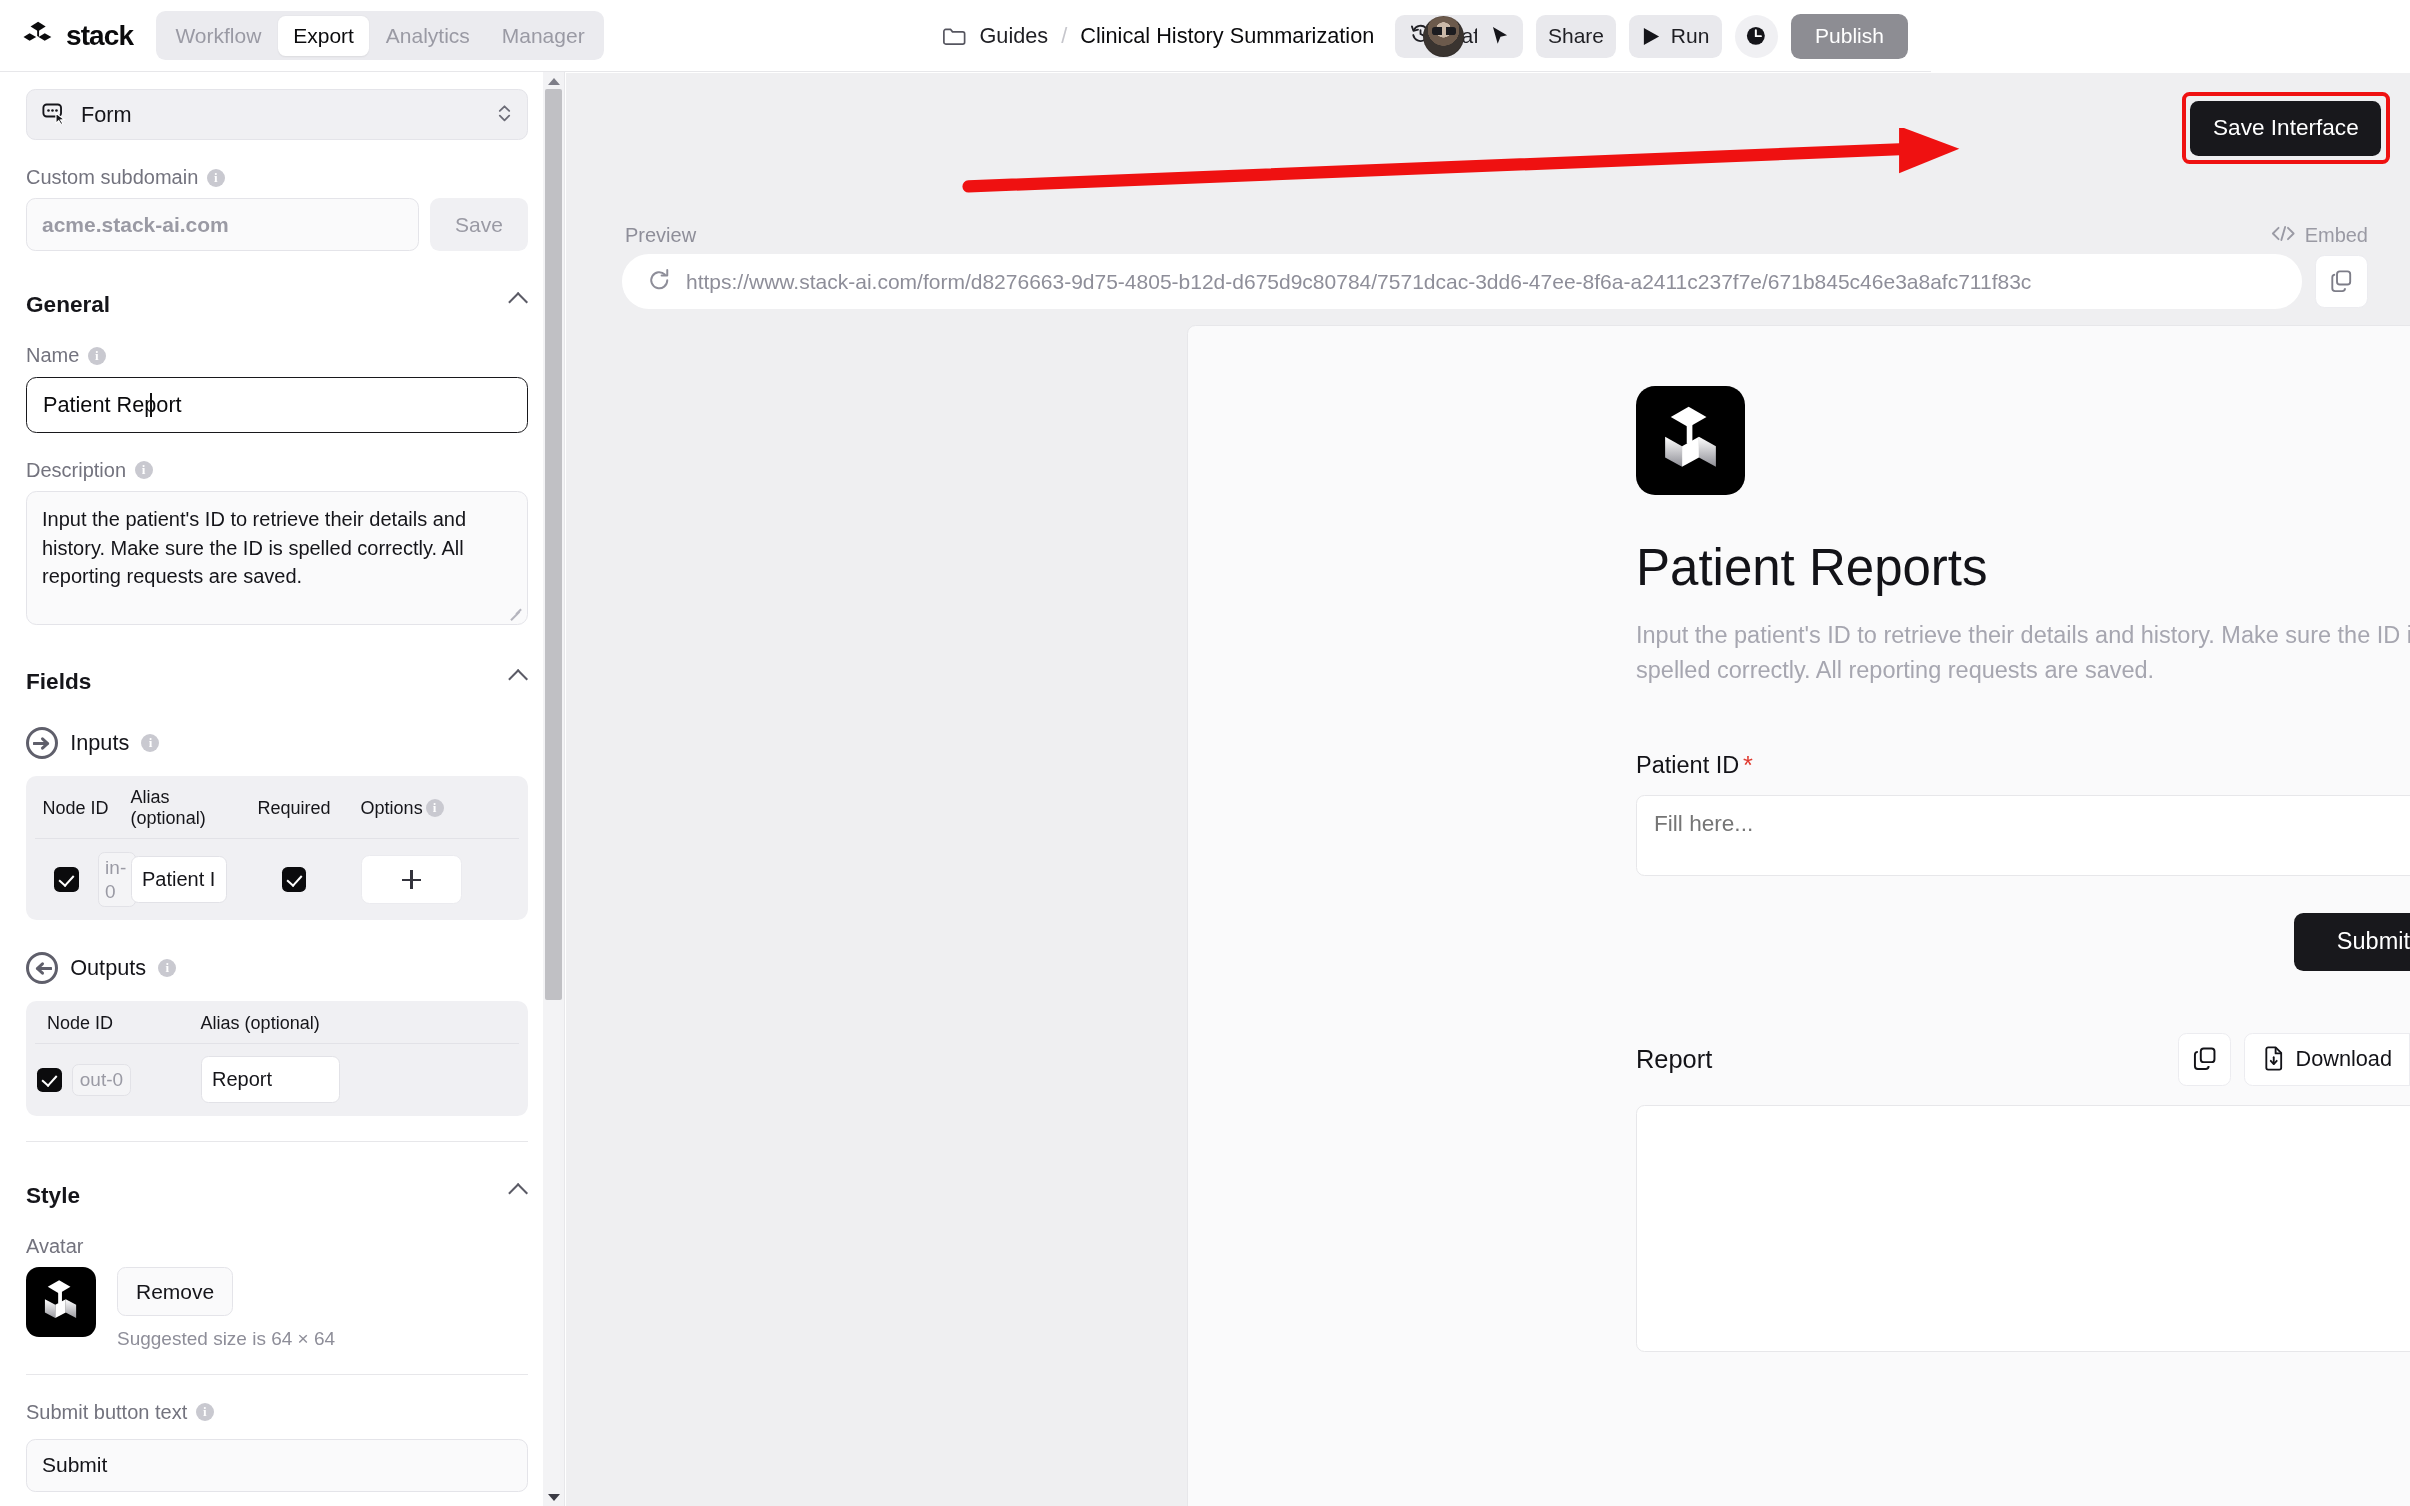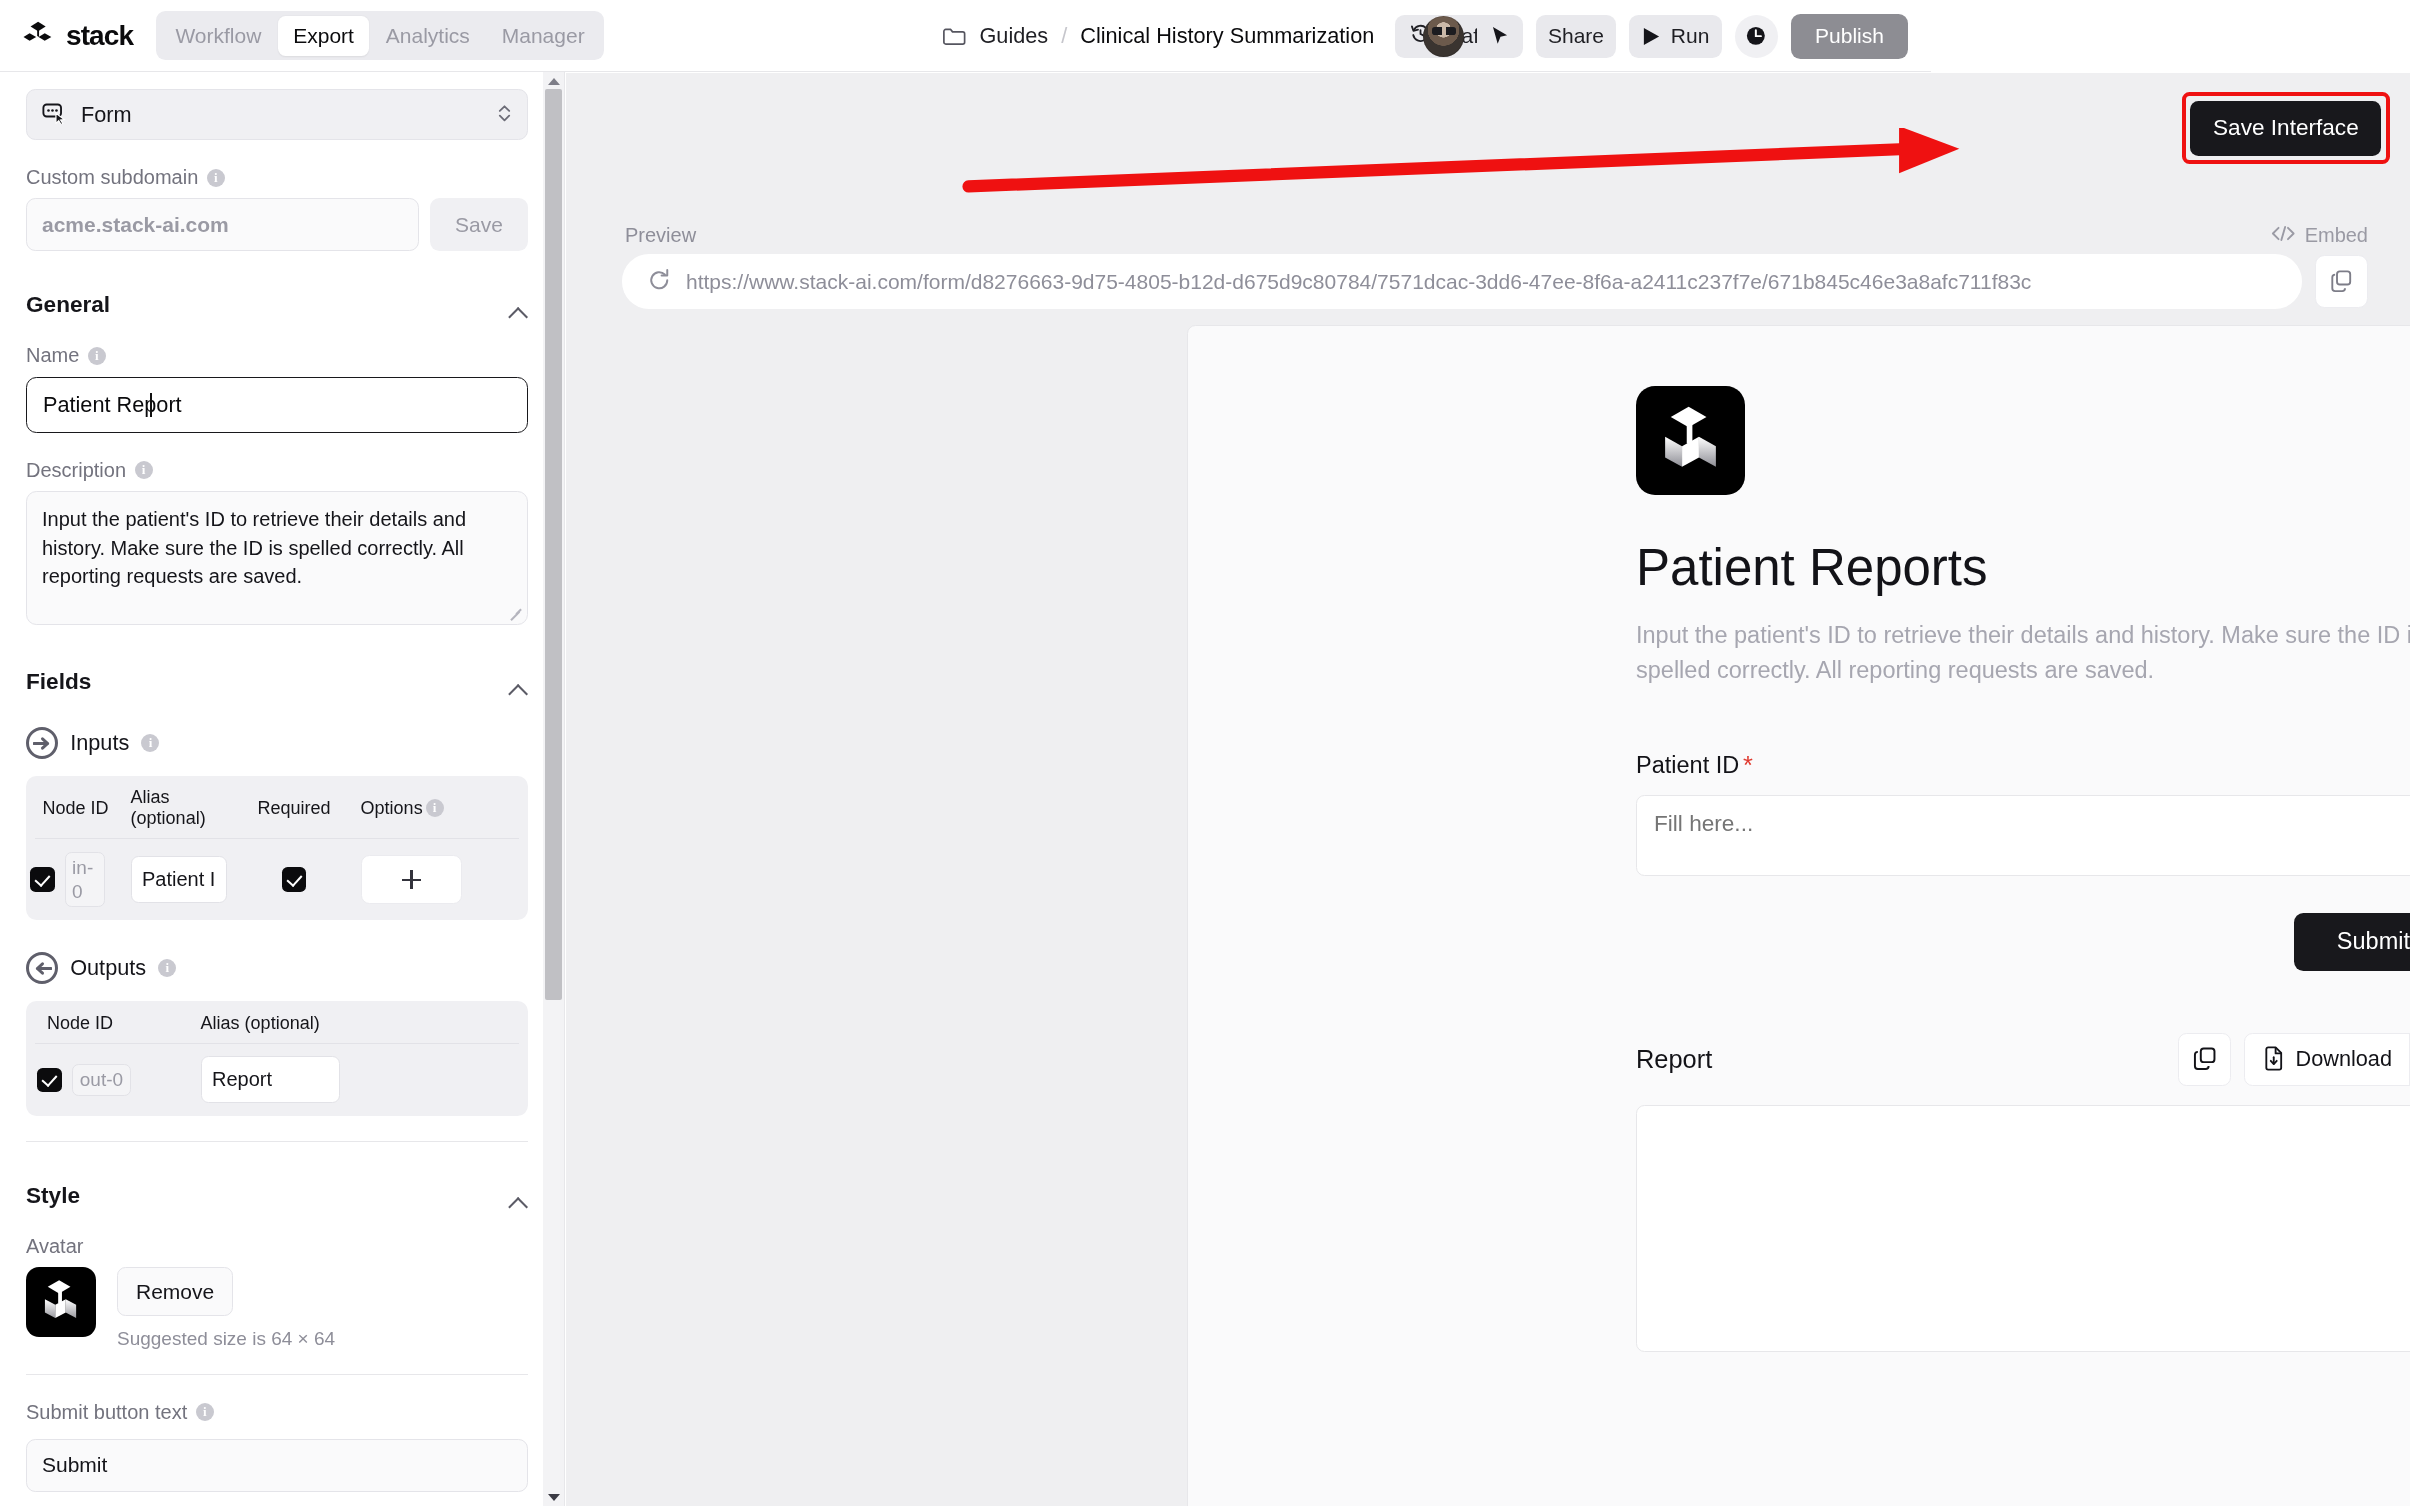--- a/index.html
+++ b/index.html
@@ -120,21 +120,21 @@
     background: #fafafb; padding: 0 15px; font-size: 21px; color: #9a9aa4;
     font-family: "Liberation Sans", sans-serif; outline: none; font-weight: bold;
   }
   .save-mini {
     width: 98px; height: 53px; border: none; border-radius: 9.4px;
     background: #f0f0f3; color: #9a9aa4; font-size: 21px; cursor: pointer;
     font-family: "Liberation Sans", sans-serif;
   }
 
   .section-head {
-    display: flex; align-items: flex-end; justify-content: space-between;
+    display: flex; align-items: flex-start; justify-content: space-between;
     margin: 41px 0 0;
   }
   .section-title { font-size: 22.6px; font-weight: 700; color: #15151a; }
   .chev { width: 19px; height: 11.3px; position: relative; cursor: pointer; }
   .chev::before {
     content:""; position:absolute; left:1.9px; top:2.8px; width: 12.2px; height: 12.2px;
     border-left: 2.3px solid #5b5b66; border-top: 2.3px solid #5b5b66;
     transform: rotate(45deg);
   }
 
@@ -509,21 +509,21 @@
           <div class="th" style="width:99px;justify-content:center">Node ID</div>
           <div class="th" style="width:108px">Alias (optional)</div>
           <div class="th" style="width:122px;justify-content:center">Required</div>
           <div class="th" style="width:113px;flex-direction:row;gap:3px;align-items:center">
             <span>Options</span>
             <span class="info-dot">i</span>
           </div>
         </div>
         <div class="tbl-divider"></div>
         <div class="tbl-row">
-          <div class="td" style="width:99px;gap:10px;padding-left:4px">
+          <div class="td" style="width:99px;gap:19px;padding-left:28px">
             <span class="ck"></span>
             <span class="pill-id" style="width:40px">in-0</span>
           </div>
           <div class="td" style="width:108px">
             <input class="cell-input" value="Patient ID" style="">
           </div>
           <div class="td" style="width:122px;justify-content:center">
             <span class="ck"></span>
           </div>
           <div class="td" style="width:113px">

